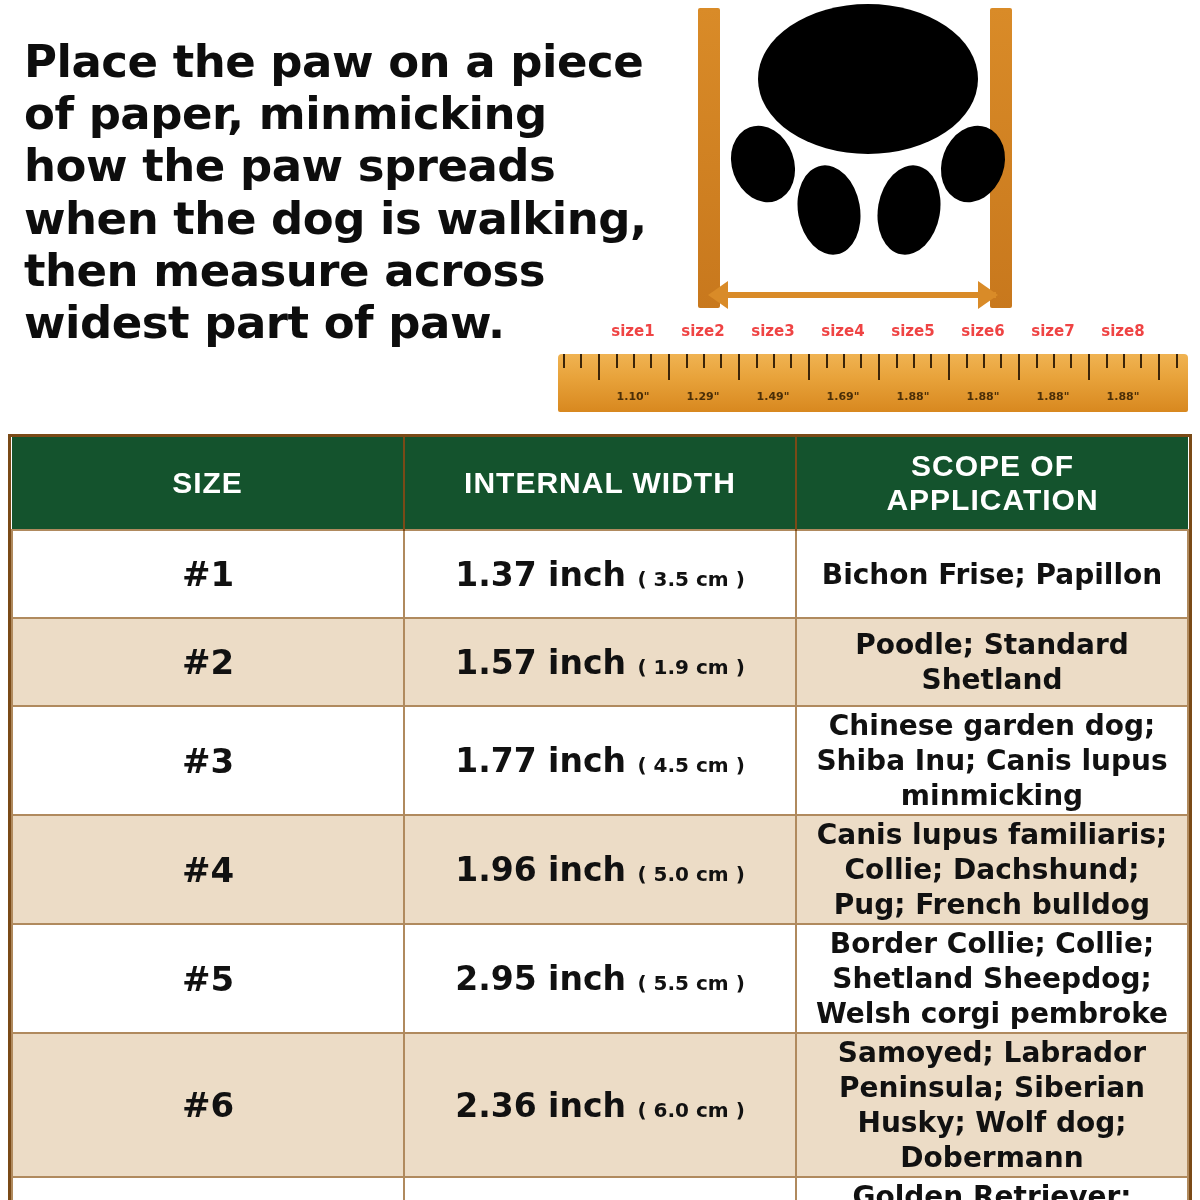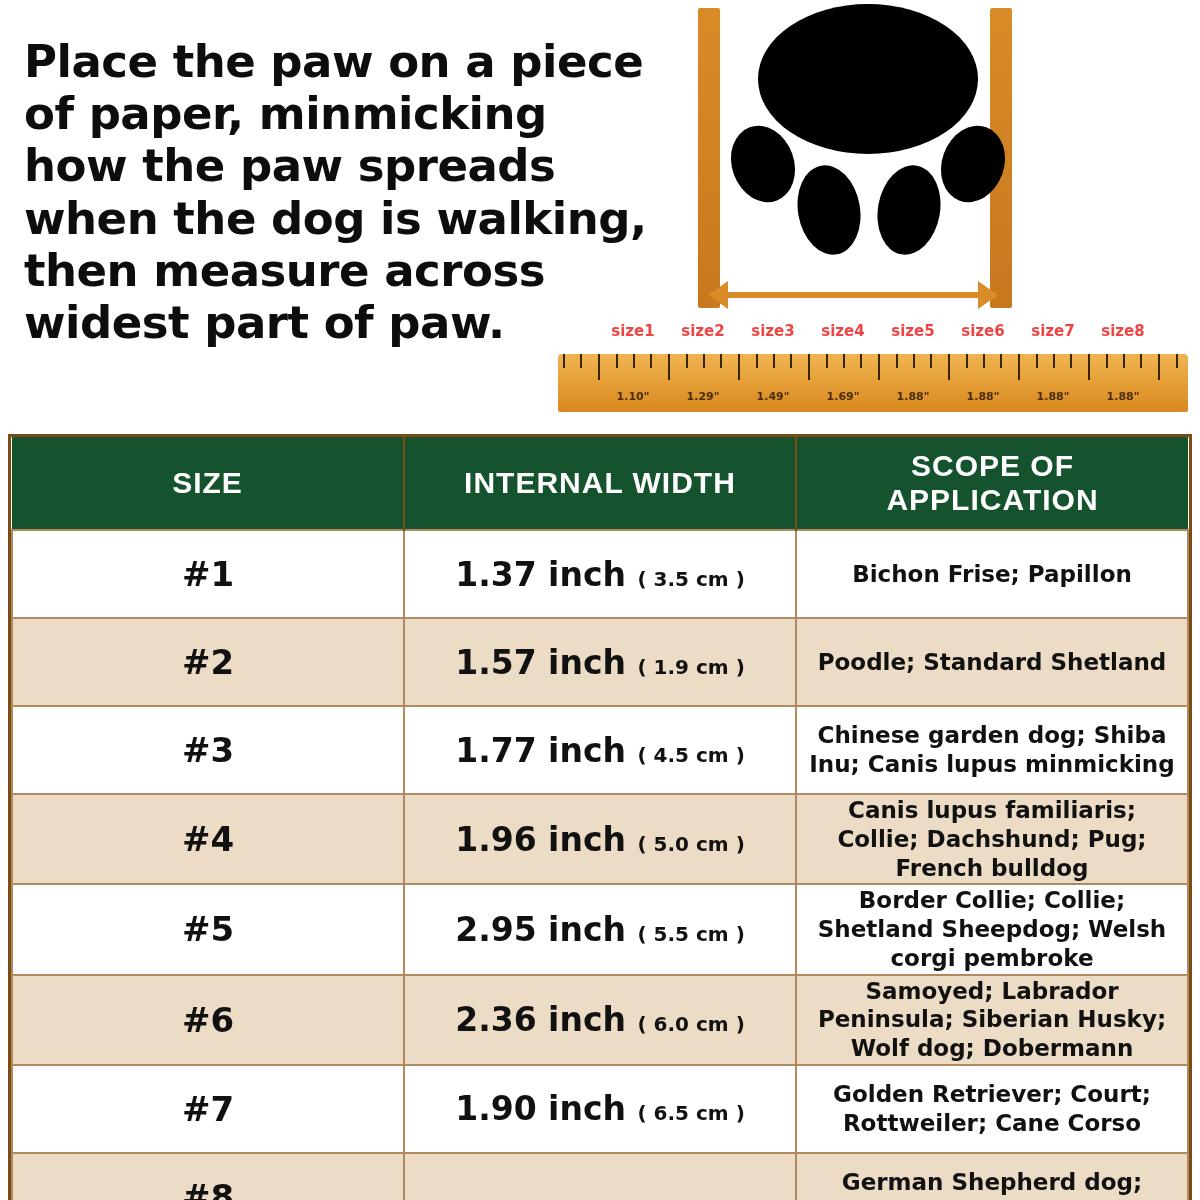--- a/index.html
+++ b/index.html
@@ -179,21 +179,21 @@
     font-family: "DejaVu Sans", sans-serif;
     font-weight: bold;
     color: #111;
     vertical-align: middle;
   }
   tr.odd td  { background: #ffffff; }
   tr.even td { background: #ecdcc6; }
 
   td.col-size   { width: 205px; font-size: 34px; }
   td.col-width  { width: 390px; font-size: 33px; }
-  td.col-scope  { font-size: 23px; line-height: 1.25; padding: 1px 10px; }
+  td.col-scope  { font-size: 28px; line-height: 1.25; padding: 1px 10px; }
   .cm {
     font-size: 20px;
     font-weight: bold;
   }
   .row-h { height: 88px; }
 </style>
 </head>
 <body>
 
 <div class="page">

